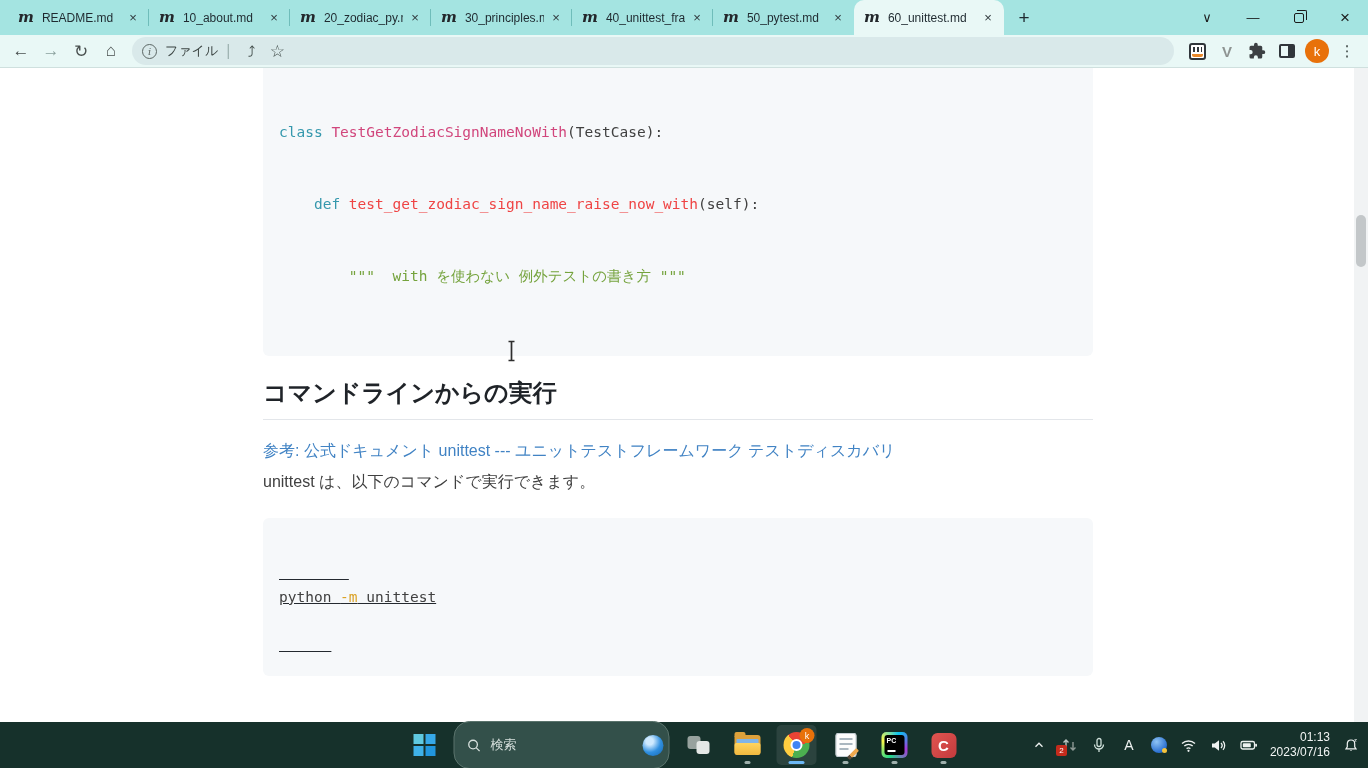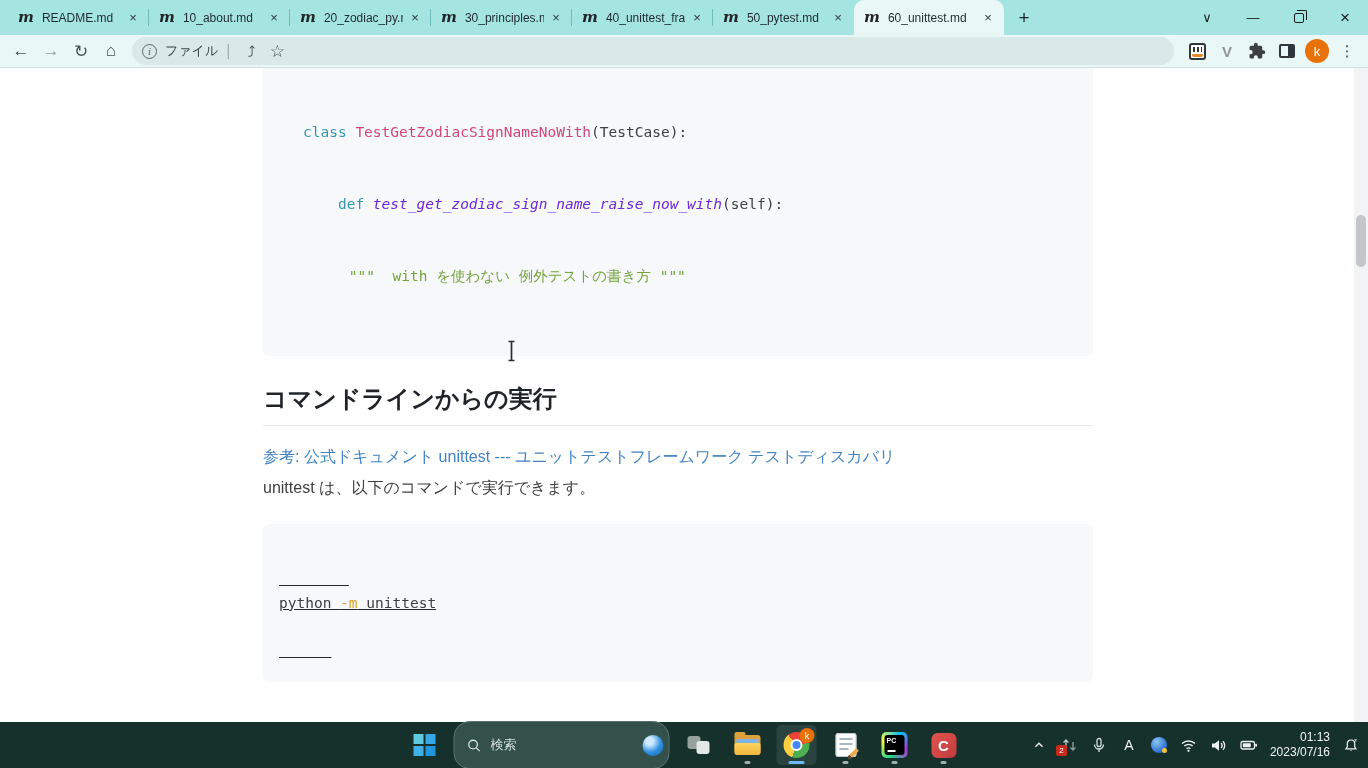--- a/index.html
+++ b/index.html
@@ -43,24 +43,24 @@
   .dots { font-size:15px; color:#3c4543; }
 
   
   .content { position:relative; height:654px; background:#fff; overflow:hidden; }
   .scrolltrack { position:absolute; right:0; top:0; width:14px; height:100%; background:#f1f3f4; }
   .scrollthumb { position:absolute; right:2px; top:147px; width:10px; height:52px; background:#c3c7c9; border-radius:5px; }
   .page { width:830px; margin-left:263px; color:#24292f; font-size:16px; }
 
   .codeblock { background:#f6f8fa; border-radius:6px; font-family:"DejaVu Sans Mono",monospace; font-size:14.5px; line-height:24px; padding:8px 16px 20px; white-space:pre; }
   .codeblock.cut { border-radius:0 0 6px 6px; padding-top:4px; }
-  .tk-kw { color:#3598ad;margin-left:24px; } .tk-cls { color:#d1467c; } .tk-fn { color:#6d28d9;font-style:italic; }
+  .tk-kw { color:#3598ad; } .tk-cls { color:#d1467c; } .tk-fn { color:#ef4444; }
   .tk-str { color:#75a33d; } .tk-num { color:#d1467c; } .tk-pl { color:#404040; } .tk-opt { color:#dba226; }
 
-  h2.mdh { margin-top:27px; font-size:24px; font-weight:700; color:#1f2328; padding-bottom:10px; border-bottom:1px solid #e3e6ea; }
+  h2.mdh { margin-top:21px; font-size:24px; font-weight:700; color:#1f2328; padding-bottom:10px; border-bottom:1px solid #e3e6ea; }
   .refline { margin-top:19px; font-size:16px; color:#4183c4; line-height:1.55; }
   .refline a { color:#4183c4; text-decoration:none; }
   .plain-p { margin-top:6px; line-height:1.55; color:#404040; }
   .codeblock.single { margin-top:23px; padding:19px 16px;text-decoration:underline; }
 
   .ibeam { position:absolute; left:505px; top:272px; }
 
   
   .taskbar { position:absolute; left:0; right:0; bottom:0; height:46px; background:#16312b; display:flex; align-items:center; }
   .task-center { position:absolute; left:50%; transform:translateX(-50%); display:flex; align-items:center; gap:9px; height:46px; }

